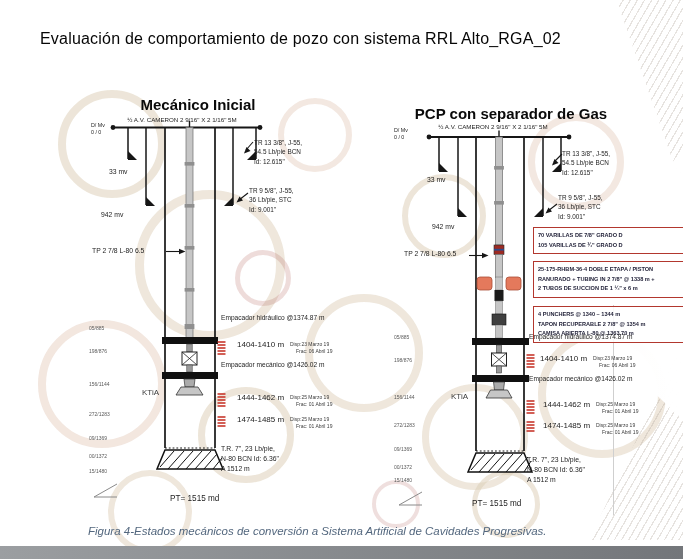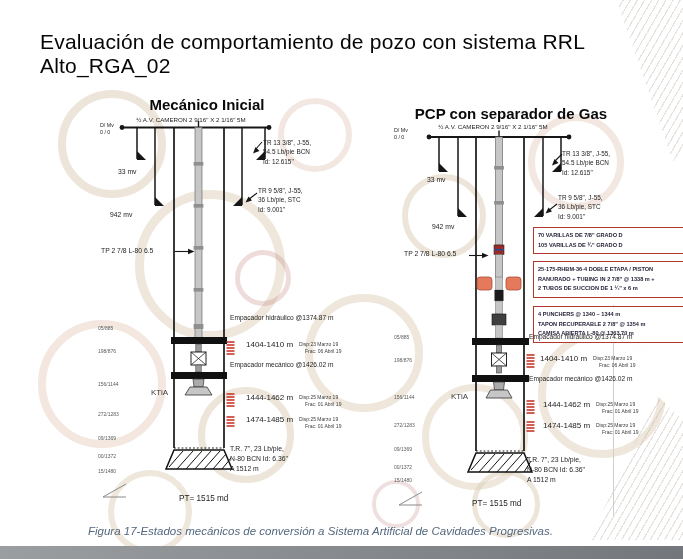--- a/index.html
+++ b/index.html
@@ -4,21 +4,21 @@
 <style>
   html,body{margin:0;padding:0;background:#ffffff;}
   .page{position:relative;width:683px;height:559px;overflow:hidden;background:#fff;
         font-family:"Liberation Sans",sans-serif;}
   
   .bgpat{position:absolute;left:50px;top:62px;width:575px;height:468px;z-index:0;opacity:.8;}
   .pc{position:absolute;border-radius:50%;}
   .stripes{position:absolute;z-index:0;}
   .wedge{position:absolute;z-index:1;}
   .divider{position:absolute;width:1px;background:#cfcfcf;z-index:1;}
-  .title{position:absolute;left:40px;top:30px;font-size:21px;color:#060606;z-index:3;letter-spacing:.2px;}
+  .title{position:absolute;left:40px;top:30px;font-size:16px;color:#060606;z-index:3;letter-spacing:.2px;}
   .caption{position:absolute;left:88px;top:525px;font-size:11.5px;font-style:italic;color:#53677e;z-index:3;}
   .footer{position:absolute;left:0;right:0;bottom:0;height:13px;z-index:4;
           background:linear-gradient(to right,#9b9ea1,#73767a);}
   .dg{position:absolute;z-index:2;}
   .dg svg{position:absolute;left:0;top:0;}
   .lbl{position:absolute;color:#1d1d1d;white-space:nowrap;line-height:1.3;}
   .c{text-align:center;}
   .b{font-weight:normal;}
   .dgtitle{position:absolute;font-size:15px;font-weight:bold;color:#0a0a0a;text-align:center;white-space:nowrap;}
   .dates{position:absolute;font-size:5px;color:#3c3c3c;line-height:1.35;white-space:nowrap;}
@@ -55,21 +55,21 @@
   <div class="stripes" style="right:0;top:340px;width:110px;height:200px;
               background:repeating-linear-gradient(120deg,rgba(185,175,165,0) 0 5px,rgba(185,175,165,.35) 5px 6.2px);
               clip-path:polygon(100% 0,15% 100%,100% 100%);"></div>
   <div class="wedge" style="right:0;top:150px;width:140px;height:270px;
               background:linear-gradient(to left,#ffffff,rgba(255,255,255,.92));
               clip-path:polygon(100% 0,8% 55%,100% 100%);"></div>
   <div class="divider" style="left:613px;top:305px;height:210px;"></div>
 
   <div class="title">Evaluación de comportamiento de pozo con sistema RRL Alto_RGA_02</div>
 
-  <div class="dg" style="left:95px;top:96px;width:300px;height:424px;">
+  <div class="dg" style="left:86px;top:96px;width:300px;height:424px;">
     <svg width="300" height="424" viewBox="0 0 300 424">
       <line x1="27" y1="31.5" x2="174" y2="31.5" stroke="#161616" stroke-width="2.2"></line>
       <circle cx="27" cy="31.5" r="2.4" fill="#161616"></circle>
         <circle cx="174" cy="31.5" r="2.4" fill="#161616"></circle>
       <line x1="103.5" y1="25" x2="103.5" y2="31.5" stroke="#161616" stroke-width="1.4"></line>
       <line x1="42" y1="31.5" x2="42" y2="63" stroke="#161616" stroke-width="1.5"></line>
       <line x1="170" y1="31.5" x2="170" y2="63" stroke="#161616" stroke-width="1.5"></line>
       <polygon points="42,55 42,64 51,64" fill="#161616"></polygon>
         <polygon points="170,55 170,64 161,64" fill="#161616"></polygon>
       <line x1="60" y1="31.5" x2="60" y2="109" stroke="#161616" stroke-width="1.5"></line>
@@ -322,16 +322,16 @@
     <div class="lbl" style="left:81px;top:403px;font-size:8.2px;">PT= 1515 md</div>
     <div class="survey" style="top:238px;">05/885</div>
     <div class="survey" style="top:261px;">198/876</div>
     <div class="survey" style="top:298px;">156/1144</div>
     <div class="survey" style="top:326px;">272/1283</div>
     <div class="survey" style="top:350px;">09/1369</div>
     <div class="survey" style="top:368px;">00/1372</div>
     <div class="survey" style="top:381px;">15/1480</div>
   </div>
 
-  <div class="caption">Figura 17-Estados mecánicos de conversión a Sistema Artificial de Cavidades Progresivas.</div>
+  <div class="caption">Figura 4-Estados mecánicos de conversión a Sistema Artificial de Cavidades Progresivas.</div>
   <div class="footer"></div>
 
 </div>
 
 </body></html>

